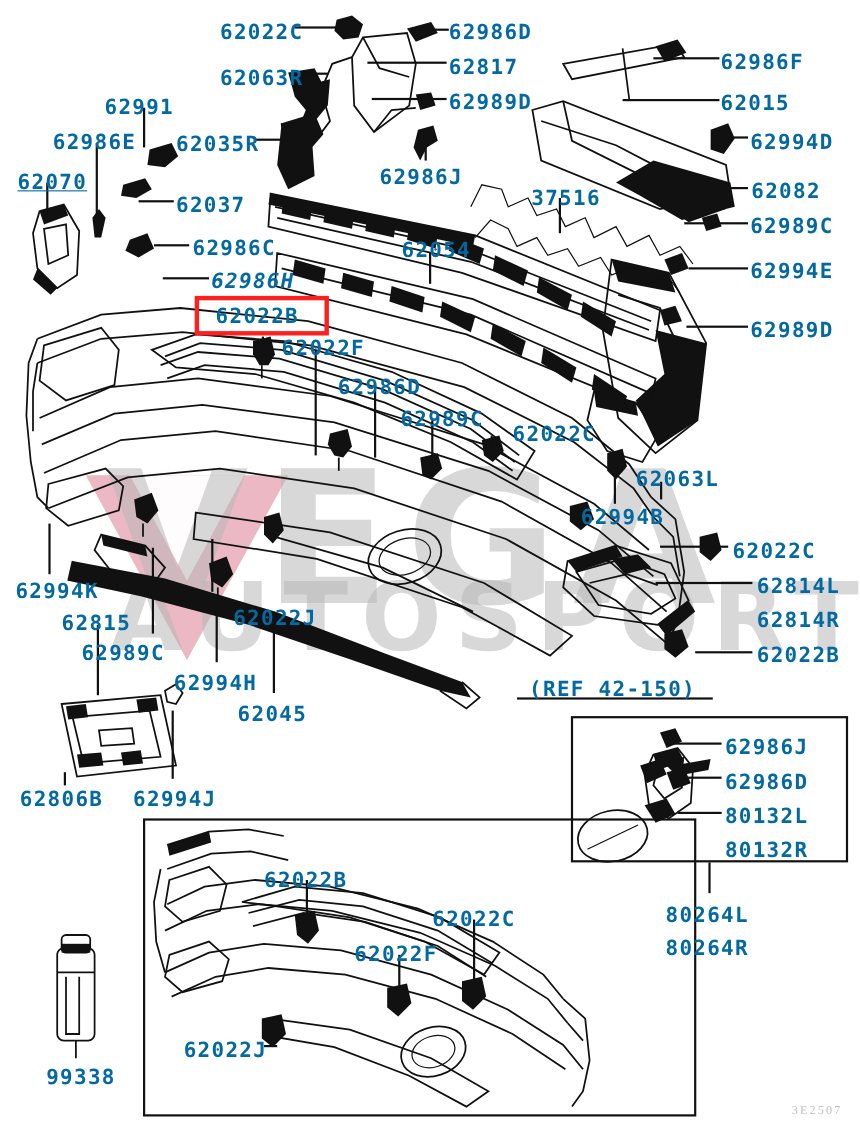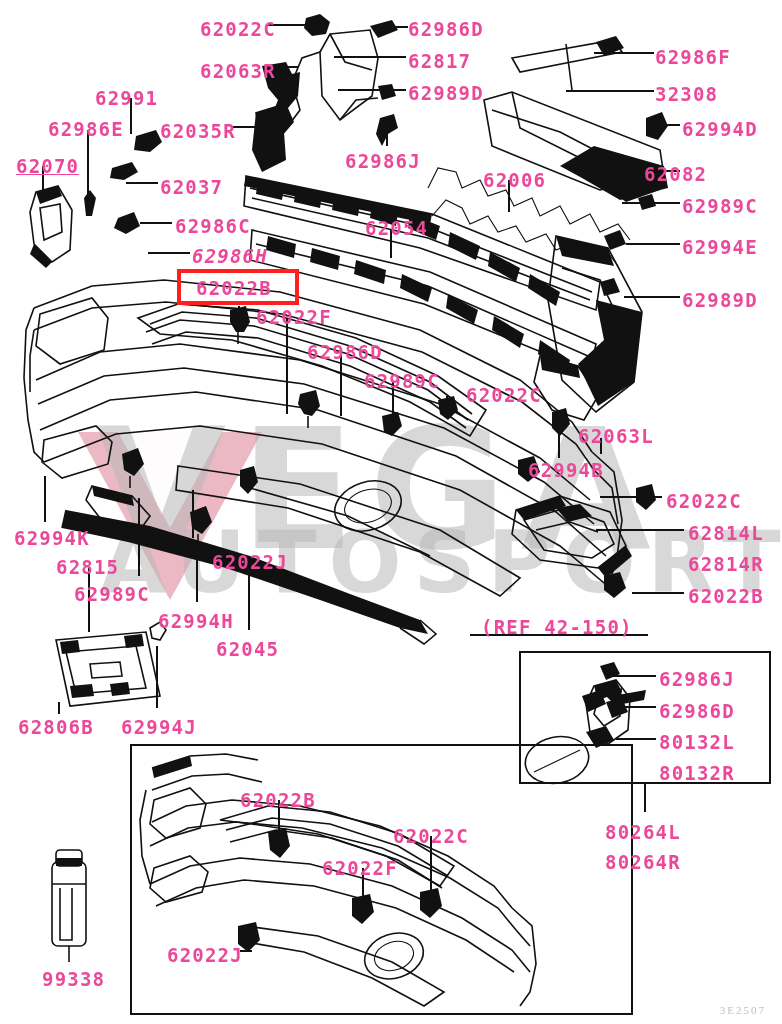--- a/index.html
+++ b/index.html
@@ -56,21 +56,21 @@
     border-right:52px solid transparent;
     border-top:96px solid #ffffff;
     opacity:.95;
   }
 
   
   .lbl{
     position:absolute;
     font-size:19px;
     font-weight:bold;
-    color:#ec4899;
+    color:#0369a1;
     letter-spacing:1.2px;
     white-space:nowrap;
     z-index:20;
     font-family:"DejaVu Sans Mono","Liberation Mono",monospace;
   }
 
   
   #highlight-box{
     position:absolute;
     left:177px;top:269px;
@@ -437,28 +437,28 @@
   <div id="highlight-box"></div>
 
   <div id="labels-top">
       <div class="lbl" style="left: 200px; top: 18px;">62022C</div>
       <div class="lbl" style="left: 408px; top: 18px;">62986D</div>
       <div class="lbl" style="left: 200px; top: 60px;">62063R</div>
       <div class="lbl" style="left: 408px; top: 50px;">62817</div>
       <div class="lbl" style="left: 408px; top: 82px;">62989D</div>
       <div class="lbl" style="left: 655px; top: 46px;">62986F</div>
       <div class="lbl" style="left: 95px; top: 87px;">62991</div>
-      <div class="lbl" style="left: 655px; top: 83px;">32308</div>
+      <div class="lbl" style="left: 655px; top: 83px;">62015</div>
       <div class="lbl" style="left: 160px; top: 120px;">62035R</div>
       <div class="lbl" style="left: 48px; top: 118px;">62986E</div>
       <div class="lbl" style="left: 682px; top: 118px; text-align: center;">62994D</div>
       <div class="lbl" style="left: 16px; top: 155px; text-decoration: underline;">62070</div>
       <div class="lbl" style="left: 345px; top: 150px;">62986J</div>
-      <div class="lbl" style="left: 483px; top: 169px;">62006</div>
-      <div class="lbl" style="left: 644px; top: 163px;">62082</div>
+      <div class="lbl" style="left: 483px; top: 169px;">37516</div>
+      <div class="lbl" style="left: 683px; top: 163px;">62082</div>
       <div class="lbl" style="left: 160px; top: 176px;">62037</div>
       <div class="lbl" style="left: 682px; top: 195px;">62989C</div>
       <div class="lbl" style="left: 175px; top: 215px;">62986C</div>
       <div class="lbl" style="left: 365px; top: 217px;">62054</div>
       <div class="lbl" style="left: 682px; top: 236px;">62994E</div>
       <div class="lbl" style="left: 192px; top: 245px; font-style: italic;">62986H</div>
       <div class="lbl" style="left: 196px; top: 277px;">62022B</div>
       <div class="lbl" style="left: 682px; top: 289px;">62989D</div>
       <div class="lbl" style="left: 256px; top: 306px;">62022F</div>
       <div class="lbl" style="left: 307px; top: 341px;">62986D</div>

